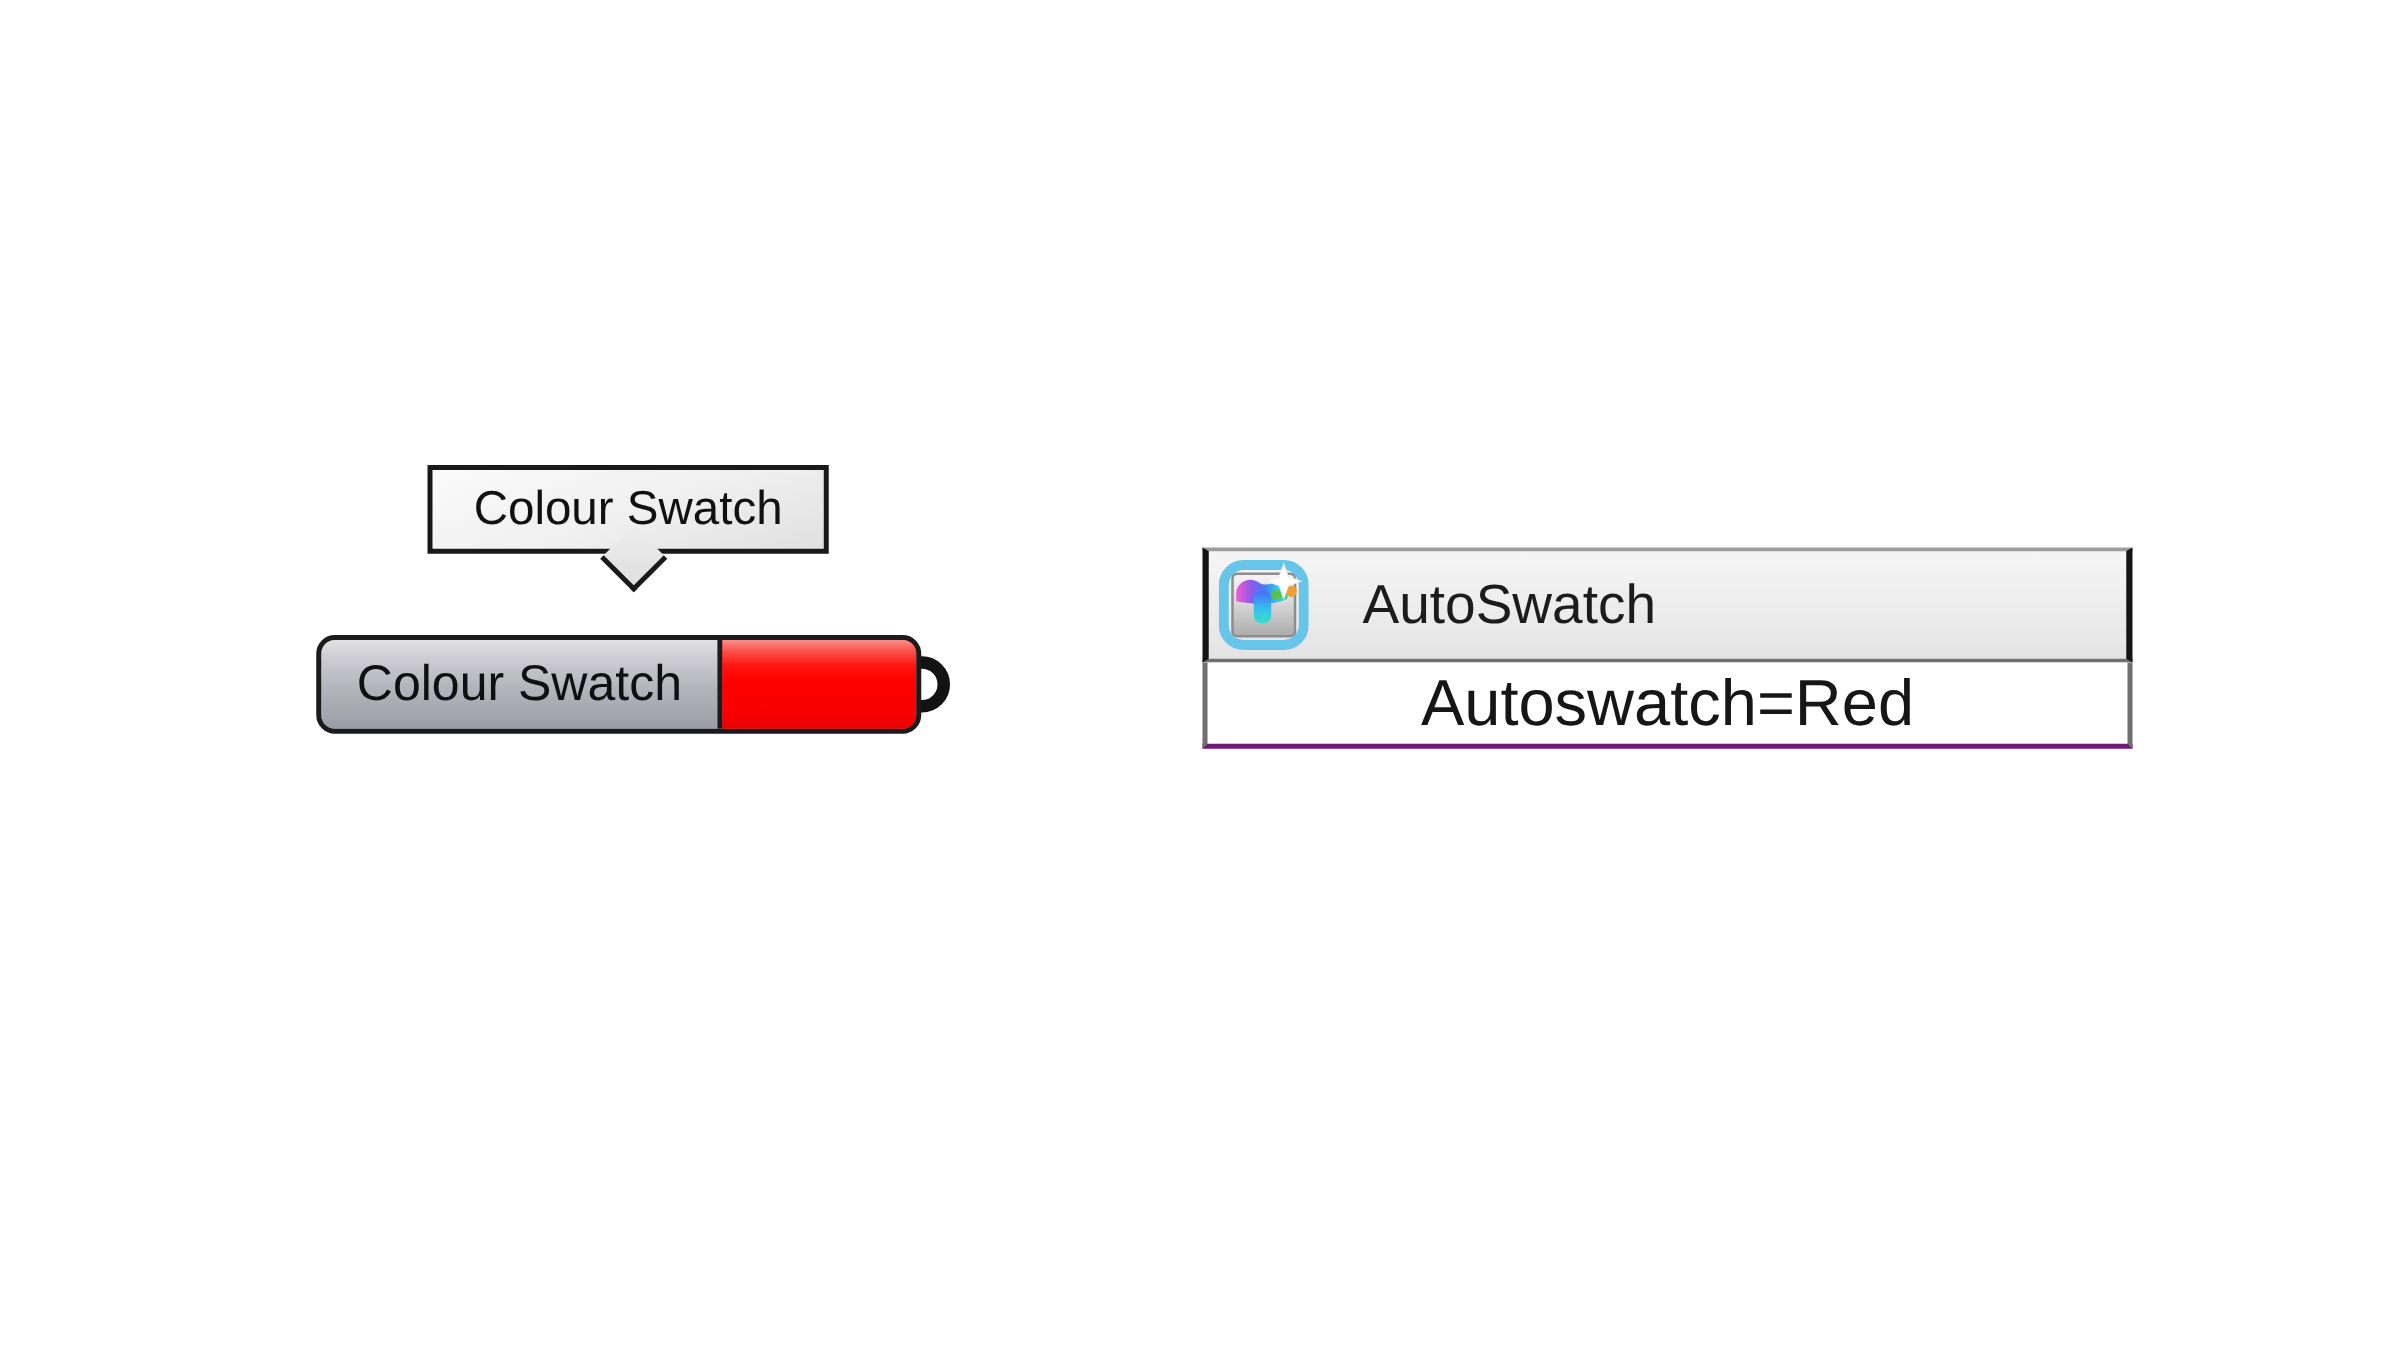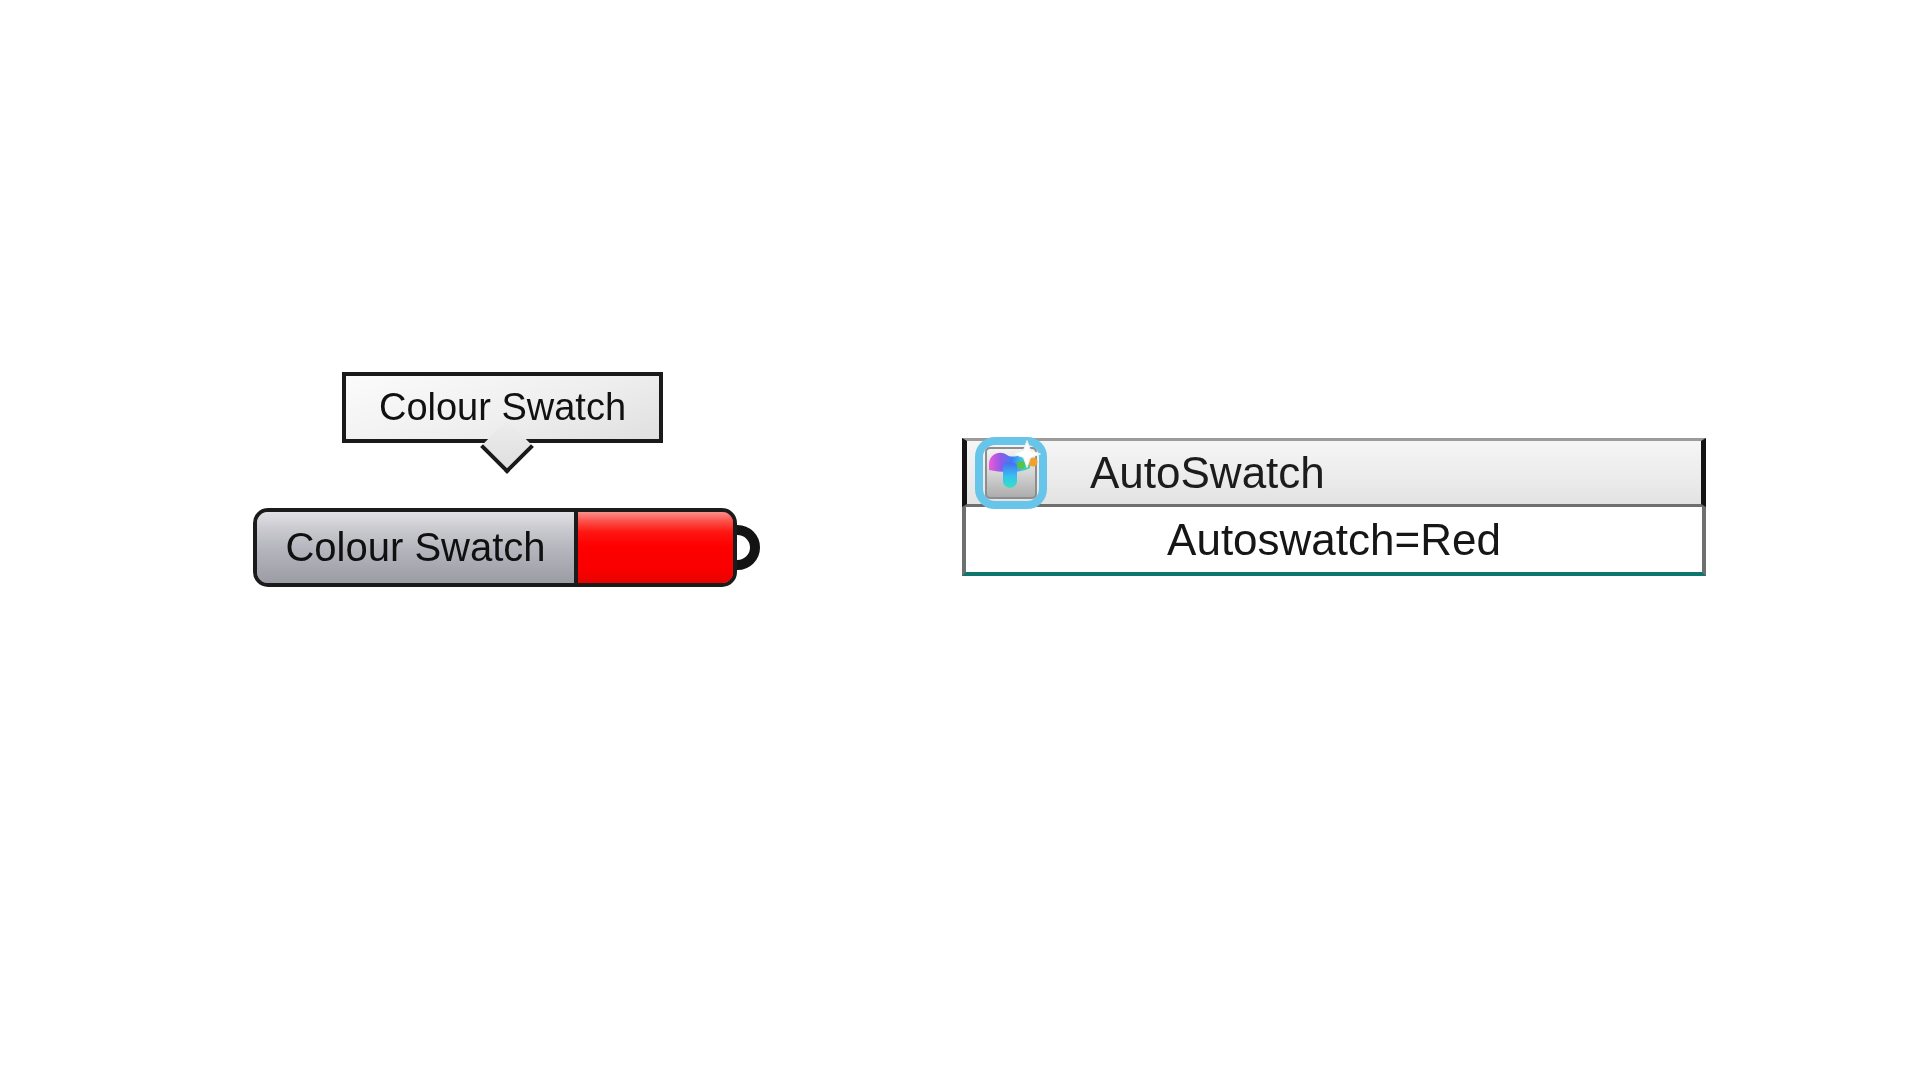--- a/index.html
+++ b/index.html
@@ -79,43 +79,43 @@
 
   
   .panel {
     position: absolute;
     left: 962px; top: 438px;
     width: 744px;
     z-index: 2;
   }
   .panel-header {
     box-sizing: border-box;
-    height: 69px;
+    height: 92px;
     border-top: 3px solid #9b9b9b;
     border-left: 5px solid #141414;
     border-right: 5px solid #141414;
     border-bottom: 3px solid #6f6f6f;
     background: linear-gradient(180deg, #f5f5f5 0%, #ececec 55%, #e3e3e3 100%);
     display: flex; align-items: center;
     padding-left: 8px;
   }
   .panel-header-label {
     margin-left: 43px;
     font-size: 44px;
     color: #1c1c1c;
   }
   .panel-body {
     box-sizing: border-box;
     height: 69px;
     border-left: 4px solid #6f6f6f;
     border-right: 4px solid #6f6f6f;
-    border-bottom: 4px solid #0f766e;
+    border-bottom: 4px solid #701a75;
     background: #ffffff;
     display: flex; align-items: center; justify-content: center;
-    font-size: 44px;
+    font-size: 52px;
     color: #161616;
   }
   .icon-box { width: 72px; height: 72px; flex: 0 0 auto; }
 </style>
 </head>
 <body>
 
 <div class="tooltip">
   <div class="tooltip-tail"></div>
   <span class="tooltip-label">Colour Swatch</span>

